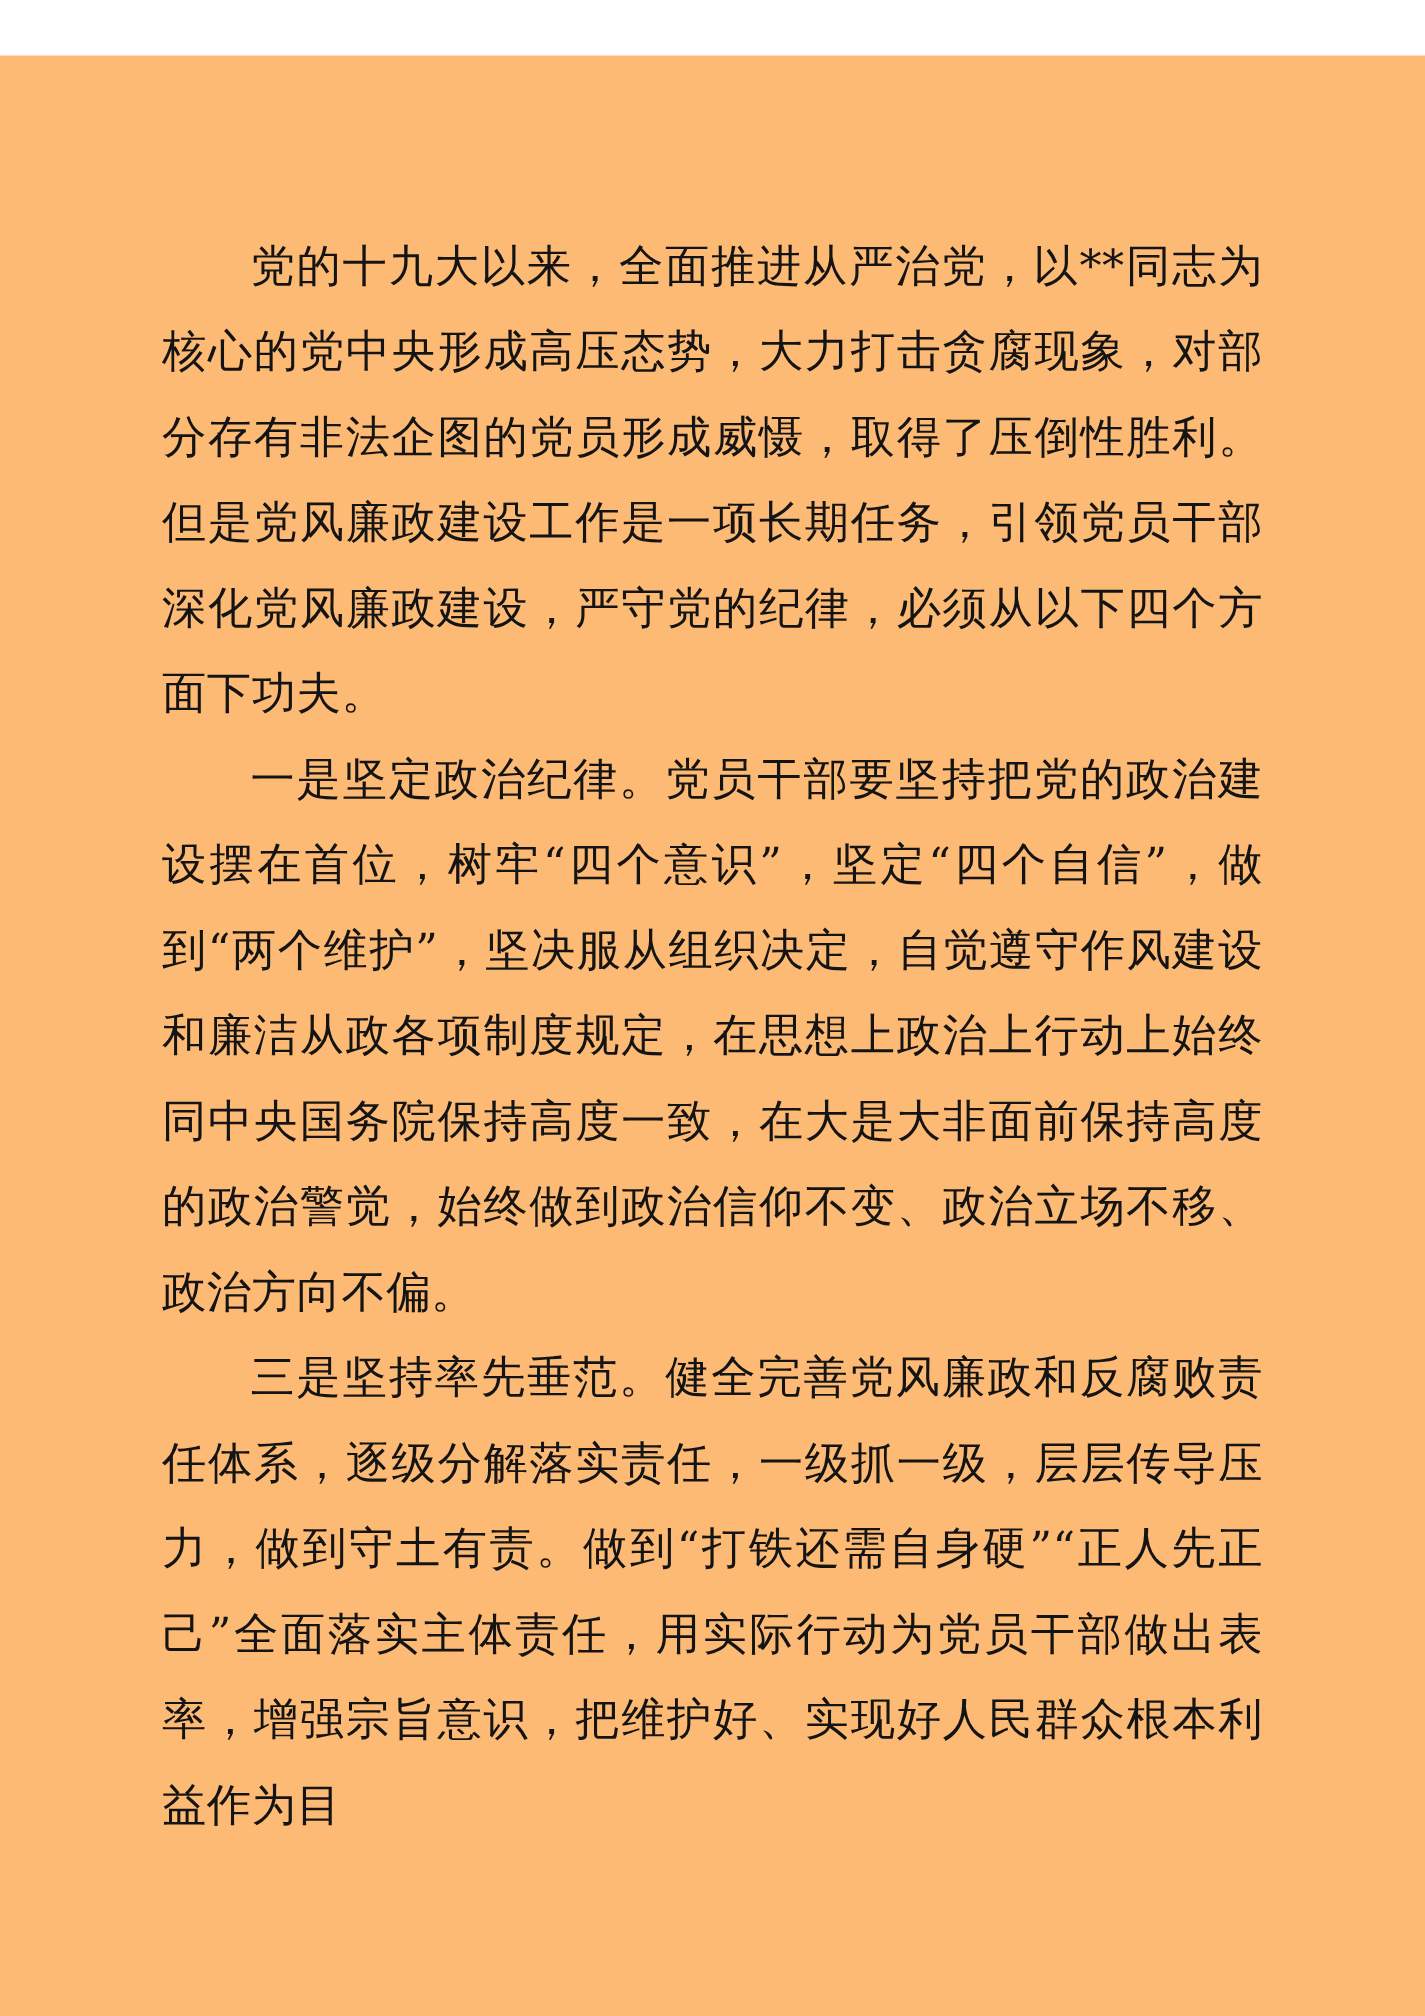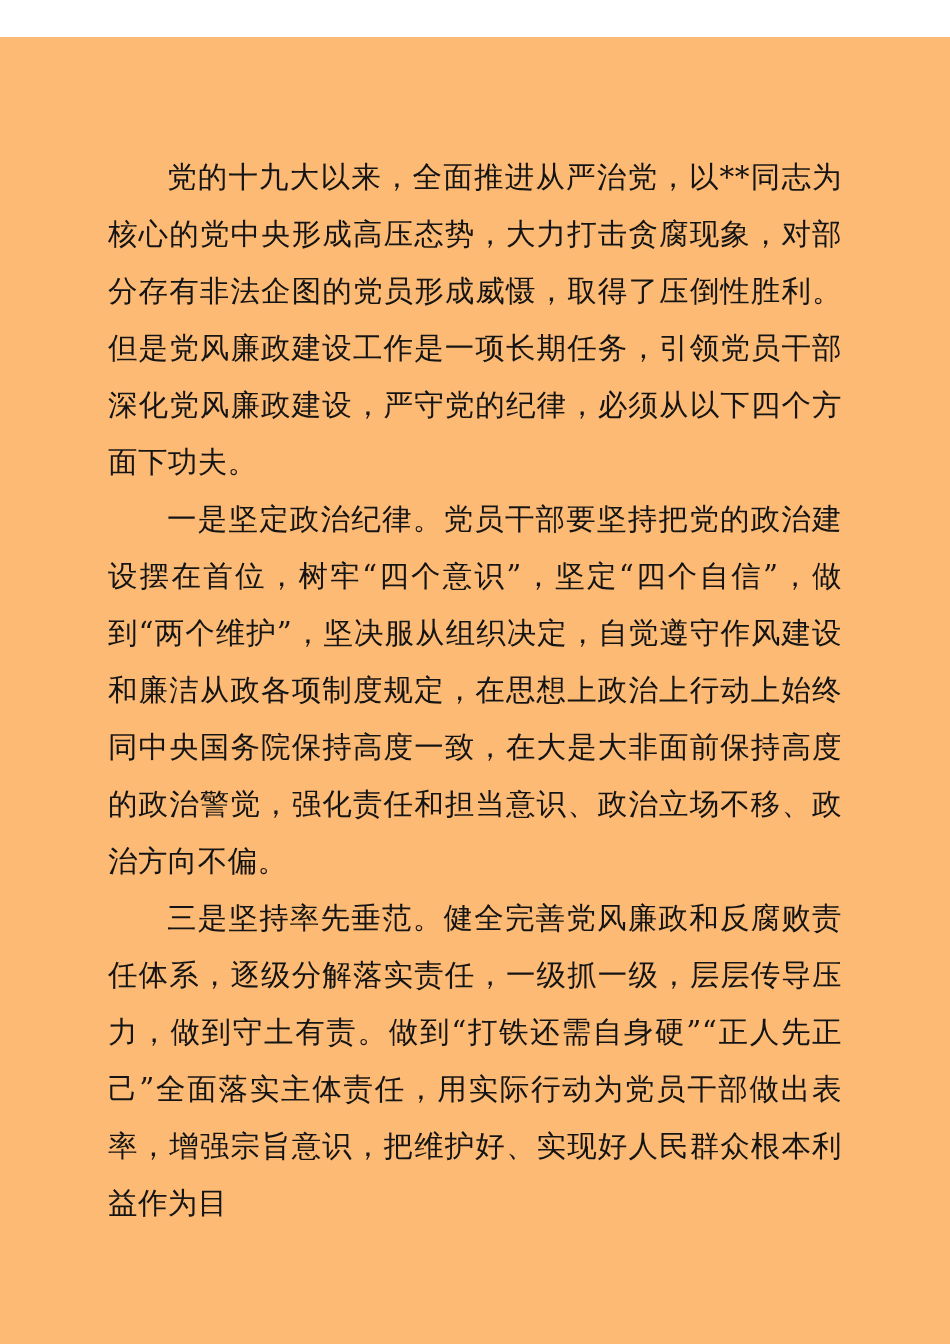--- a/index.html
+++ b/index.html
@@ -42,16 +42,16 @@
   .para + .para {
     margin-top: 0px;
   }
 </style>
 </head>
 <body>
 
 <div class="page">
   <div class="doc-body">
     <p class="para">党的十九大以来，全面推进从严治党，以**同志为核心的党中央形成高压态势，大力打击贪腐现象，对部分存有非法企图的党员形成威慑，取得了压倒性胜利。但是党风廉政建设工作是一项长期任务，引领党员干部深化党风廉政建设，严守党的纪律，必须从以下四个方面下功夫。</p>
-    <p class="para">一是坚定政治纪律。党员干部要坚持把党的政治建设摆在首位，树牢“四个意识”，坚定“四个自信”，做到“两个维护”，坚决服从组织决定，自觉遵守作风建设和廉洁从政各项制度规定，在思想上政治上行动上始终同中央国务院保持高度一致，在大是大非面前保持高度的政治警觉，强化责任和担当意识、政治立场不移、政治方向不偏。</p>
+    <p class="para">一是坚定政治纪律。党员干部要坚持把党的政治建设摆在首位，树牢“四个意识”，坚定“四个自信”，做到“两个维护”，坚决服从组织决定，自觉遵守作风建设和廉洁从政各项制度规定，在思想上政治上行动上始终同中央国务院保持高度一致，在大是大非面前保持高度的政治警觉，始终做到政治信仰不变、政治立场不移、政治方向不偏。</p>
     <p class="para">三是坚持率先垂范。健全完善党风廉政和反腐败责任体系，逐级分解落实责任，一级抓一级，层层传导压力，做到守土有责。做到“打铁还需自身硬”“正人先正己”全面落实主体责任，用实际行动为党员干部做出表率，增强宗旨意识，把维护好、实现好人民群众根本利益作为目</p>
   </div>
 </div>
 
 </body></html>

